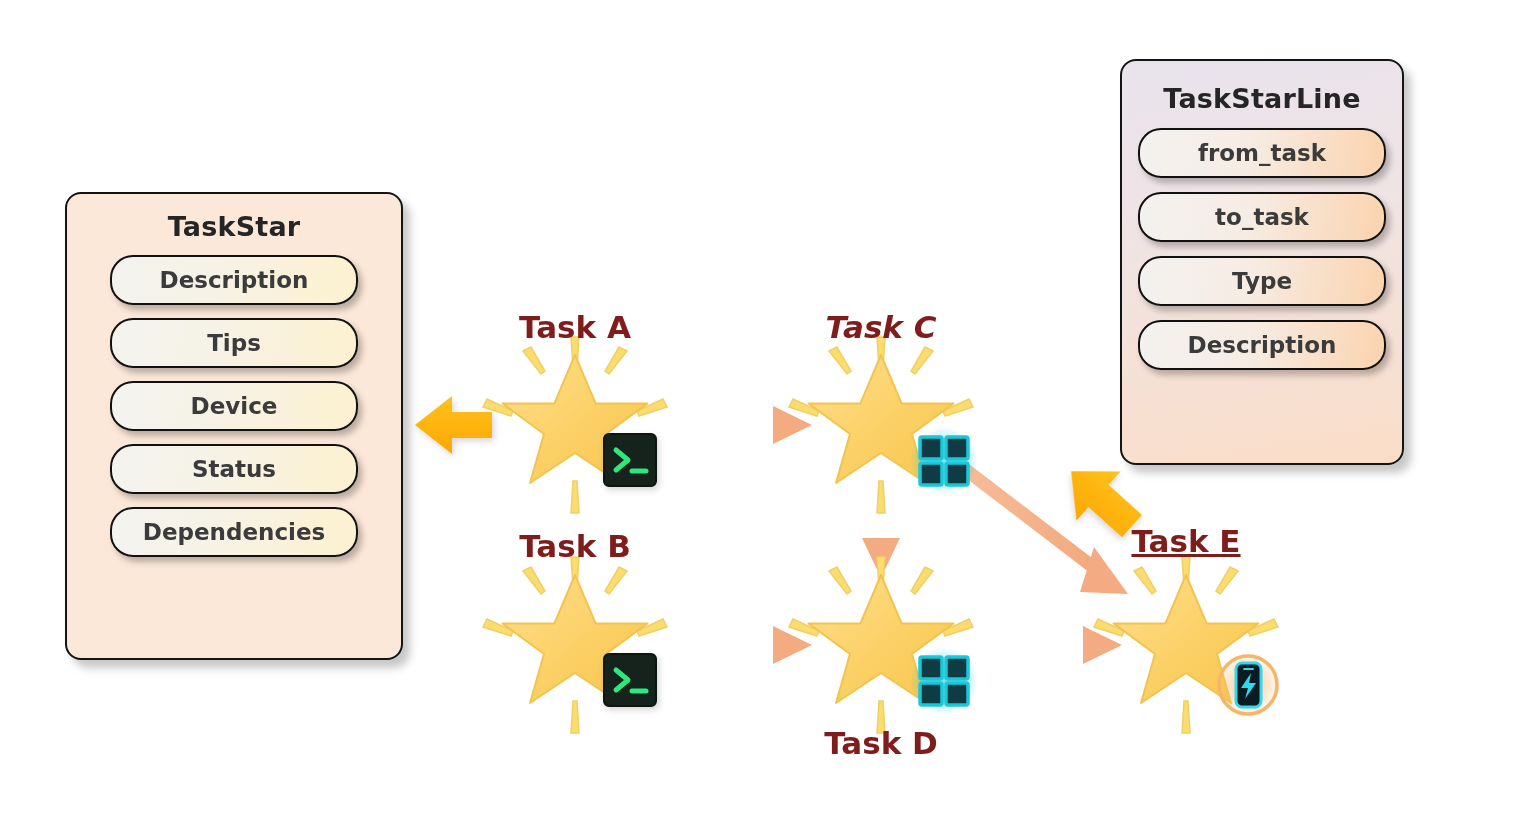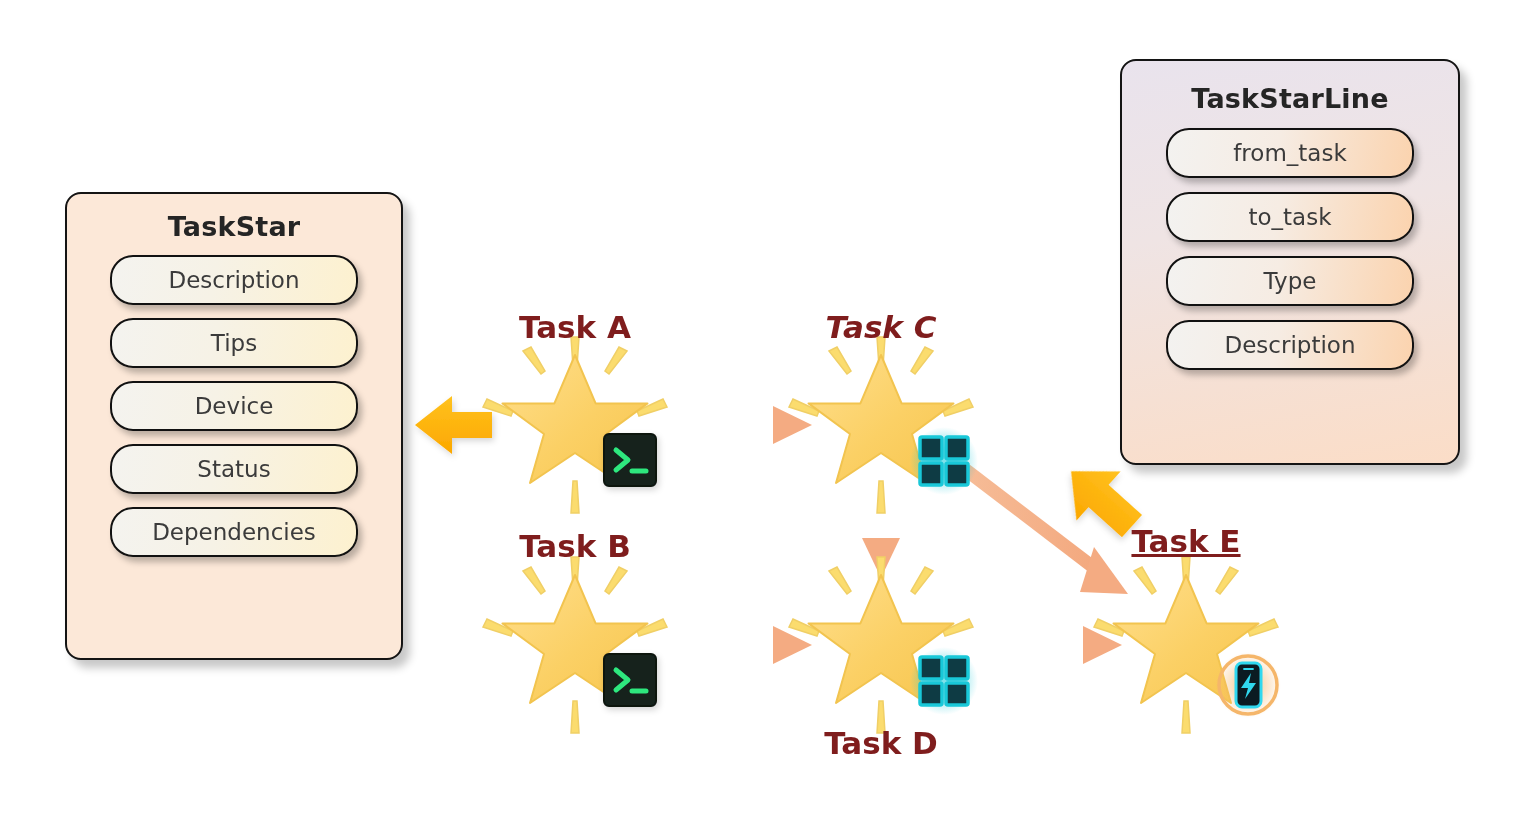--- a/index.html
+++ b/index.html
@@ -6,30 +6,30 @@
   body{width:1533px;height:834px;position:relative;overflow:hidden;
        font-family:"DejaVu Sans","Liberation Sans",sans-serif;}
   .stage{position:absolute;inset:0;}
 
   
   .panel{position:absolute;border:2.5px solid #141414;border-radius:16px;
          box-shadow:7px 8px 9px rgba(0,0,0,.22);box-sizing:border-box;}
   .panel-title{text-align:center;font-weight:bold;color:#252525;letter-spacing:.2px;}
   .chip{border:2.5px solid #111;border-radius:23px;text-align:center;
         color:#3b3b3b;box-shadow:4px 5px 6px rgba(0,0,0,.26);box-sizing:border-box;
-        display:flex;align-items:center;justify-content:center;}
+        display:flex;align-items:center;justify-content:center;font-weight:bold;}
 
   #panel-taskstar{left:65px;top:192px;width:338px;height:468px;
       background:#fce8d8;}
   #panel-taskstar .panel-title{font-size:27px;margin-top:17px;}
   #panel-taskstar .chip{width:248px;height:50px;margin:13px auto 0;font-size:23px;
       background:linear-gradient(100deg,#f4f3ef 0%,#f6f2e6 42%,#fdf1cf 100%);}
   #panel-taskstar .chip:first-of-type{margin-top:21px;}
 
-  #panel-taskstarline{left:1120px;top:59px;width:340px;height:406px;
+  #panel-taskstarline{left:1120px;top:59px;width:284px;height:406px;
       background:linear-gradient(170deg,#e9e3ed 0%,#efe4e4 40%,#fbddc7 100%);}
   #panel-taskstarline .panel-title{font-size:27px;margin-top:22px;}
   #panel-taskstarline .chip{width:248px;height:50px;margin:14px auto 0;font-size:23px;
       background:linear-gradient(100deg,#f3f2f0 0%,#f6ece3 45%,#fbd3ae 100%);}
   #panel-taskstarline .chip:first-of-type{margin-top:26px;}
 
   
   #graph{position:absolute;left:0;top:0;width:1533px;height:834px;}
 
   

